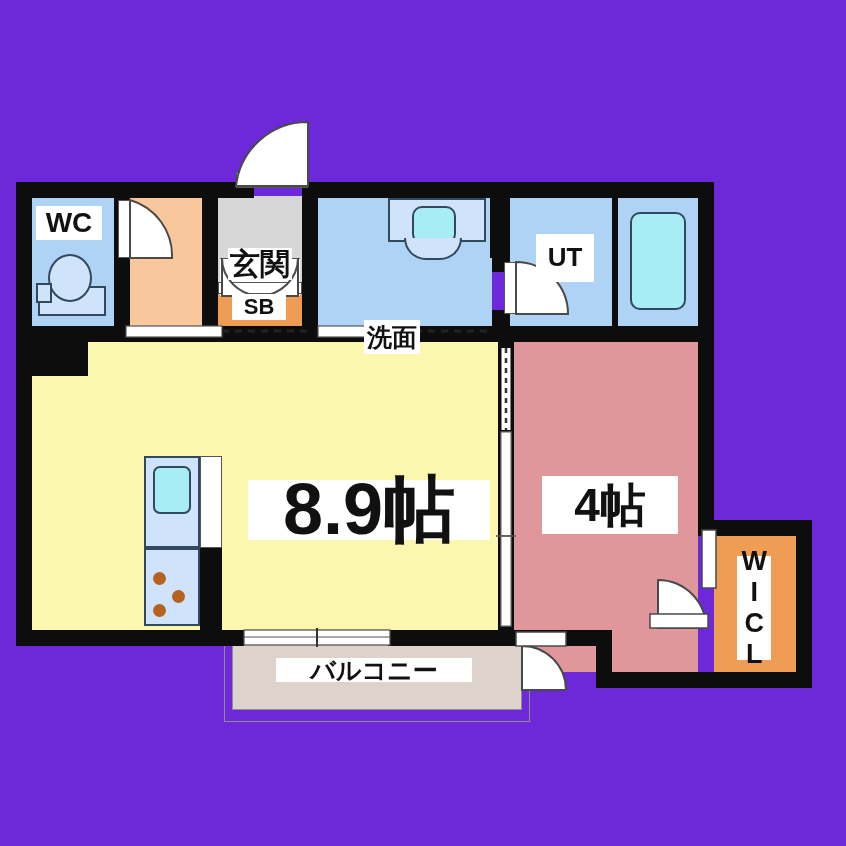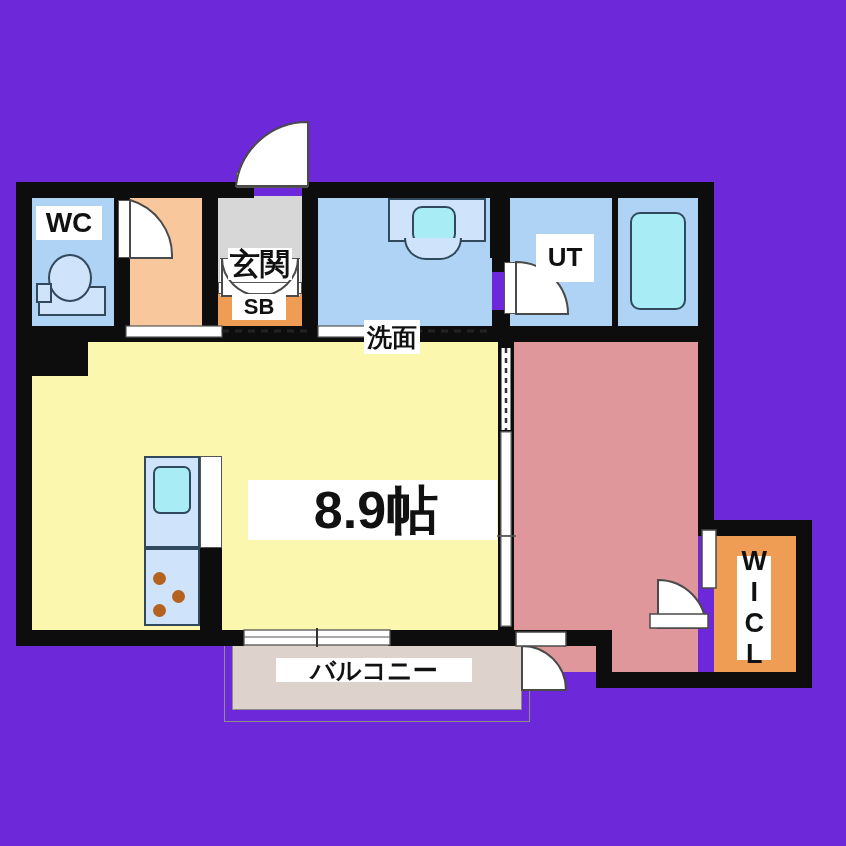--- a/index.html
+++ b/index.html
@@ -181,21 +181,22 @@
 
   <div class="lbl" style="left:228px; top:212px; width:64px; height:32px; font-size:30px;margin-top:36px;">玄関</div>
 
   <div class="lbl" style="left:232px; top:294px; width:54px; height:26px; font-size:22px;">SB</div>
 
   <div class="lbl" style="left:364px; top:272px; width:56px; height:34px; font-size:25px;margin-top:48px;">洗面</div>
 
   <div class="lbl" style="left:536px; top:234px; width:58px; height:48px; font-size:26px;">UT</div>
 
 
-  <div class="lbl" style="left:248px; top:480px; width:242px; height:60px; font-size:52px;padding-left:7px;">8.9帖</div>
-
-
+  <div class="lbl" style="left:248px; top:480px; width:242px; height:60px; font-size:72px;">8.9帖</div>
+
+
+  <div class="lbl" style="left:542px; top:476px; width:136px; height:58px; font-size:46px;">4帖</div>
 
   <div class="lbl lbl-vert" style="left:737px; top:556px; width:34px; height:104px; font-size:27px;">WICL</div>
 
   <div class="lbl" style="left:276px; top:658px; width:196px; height:24px; font-size:25px;">バルコニー</div>
 
 </div>
 
 </body></html>

